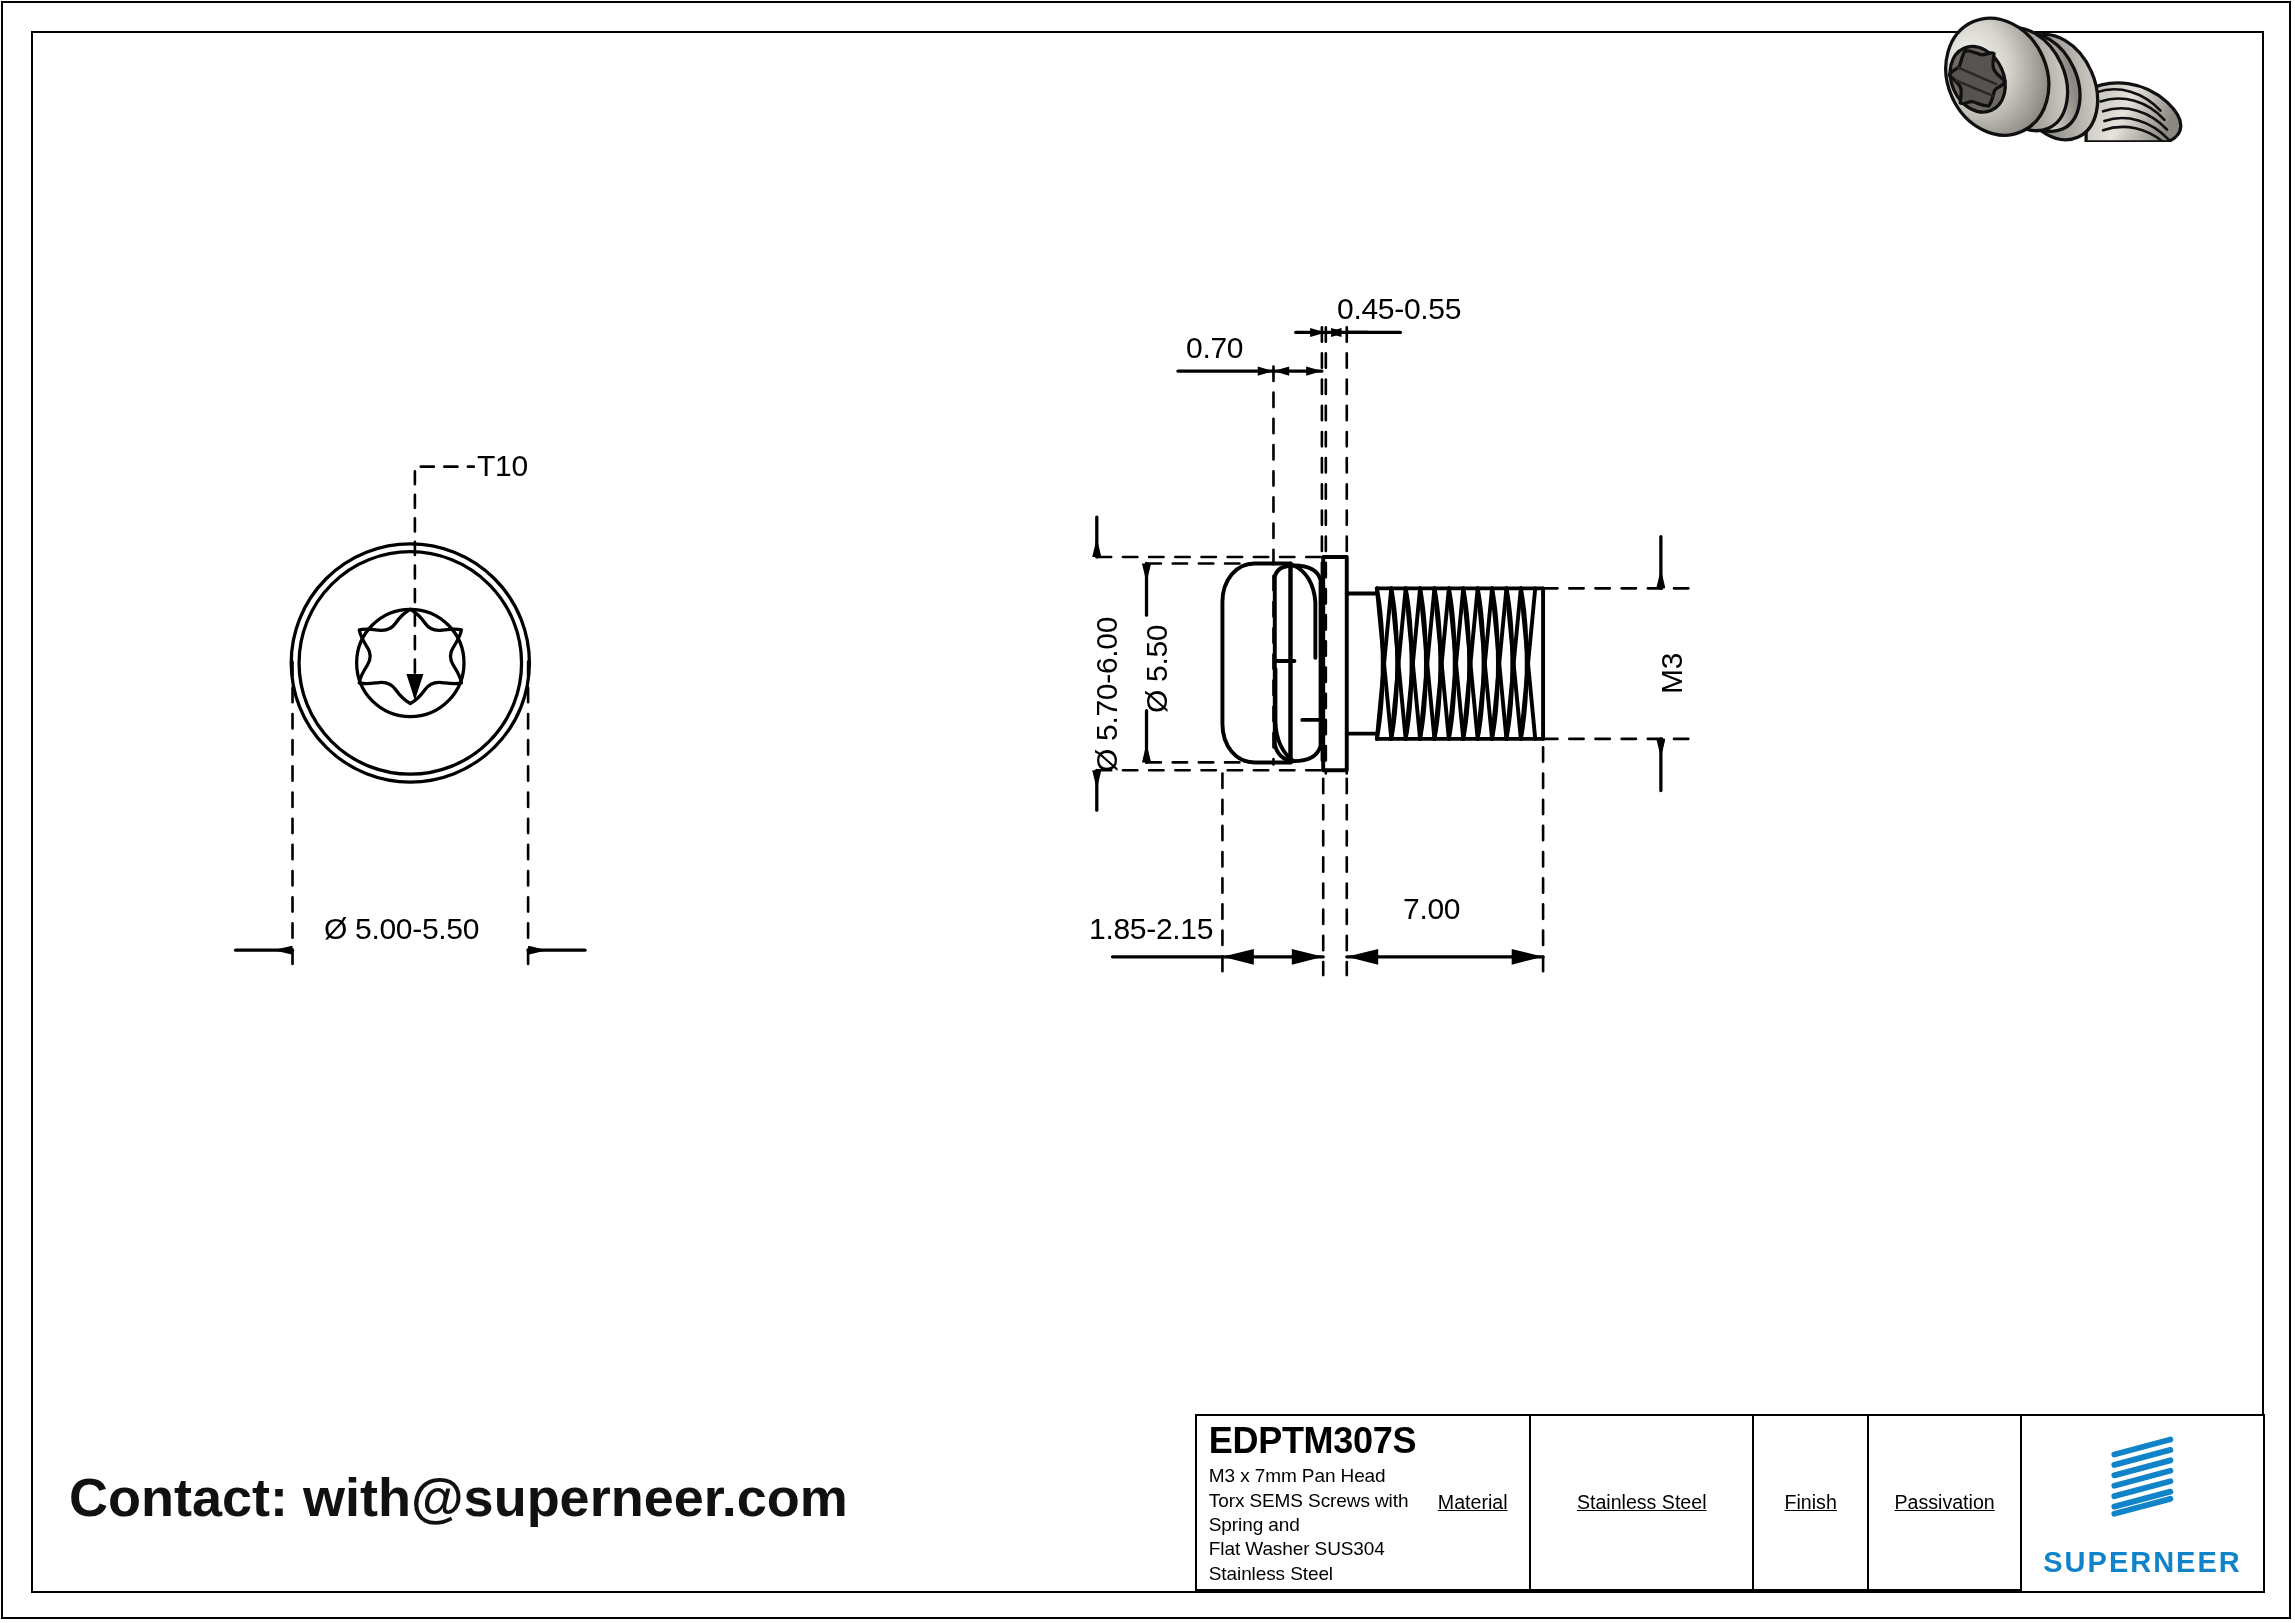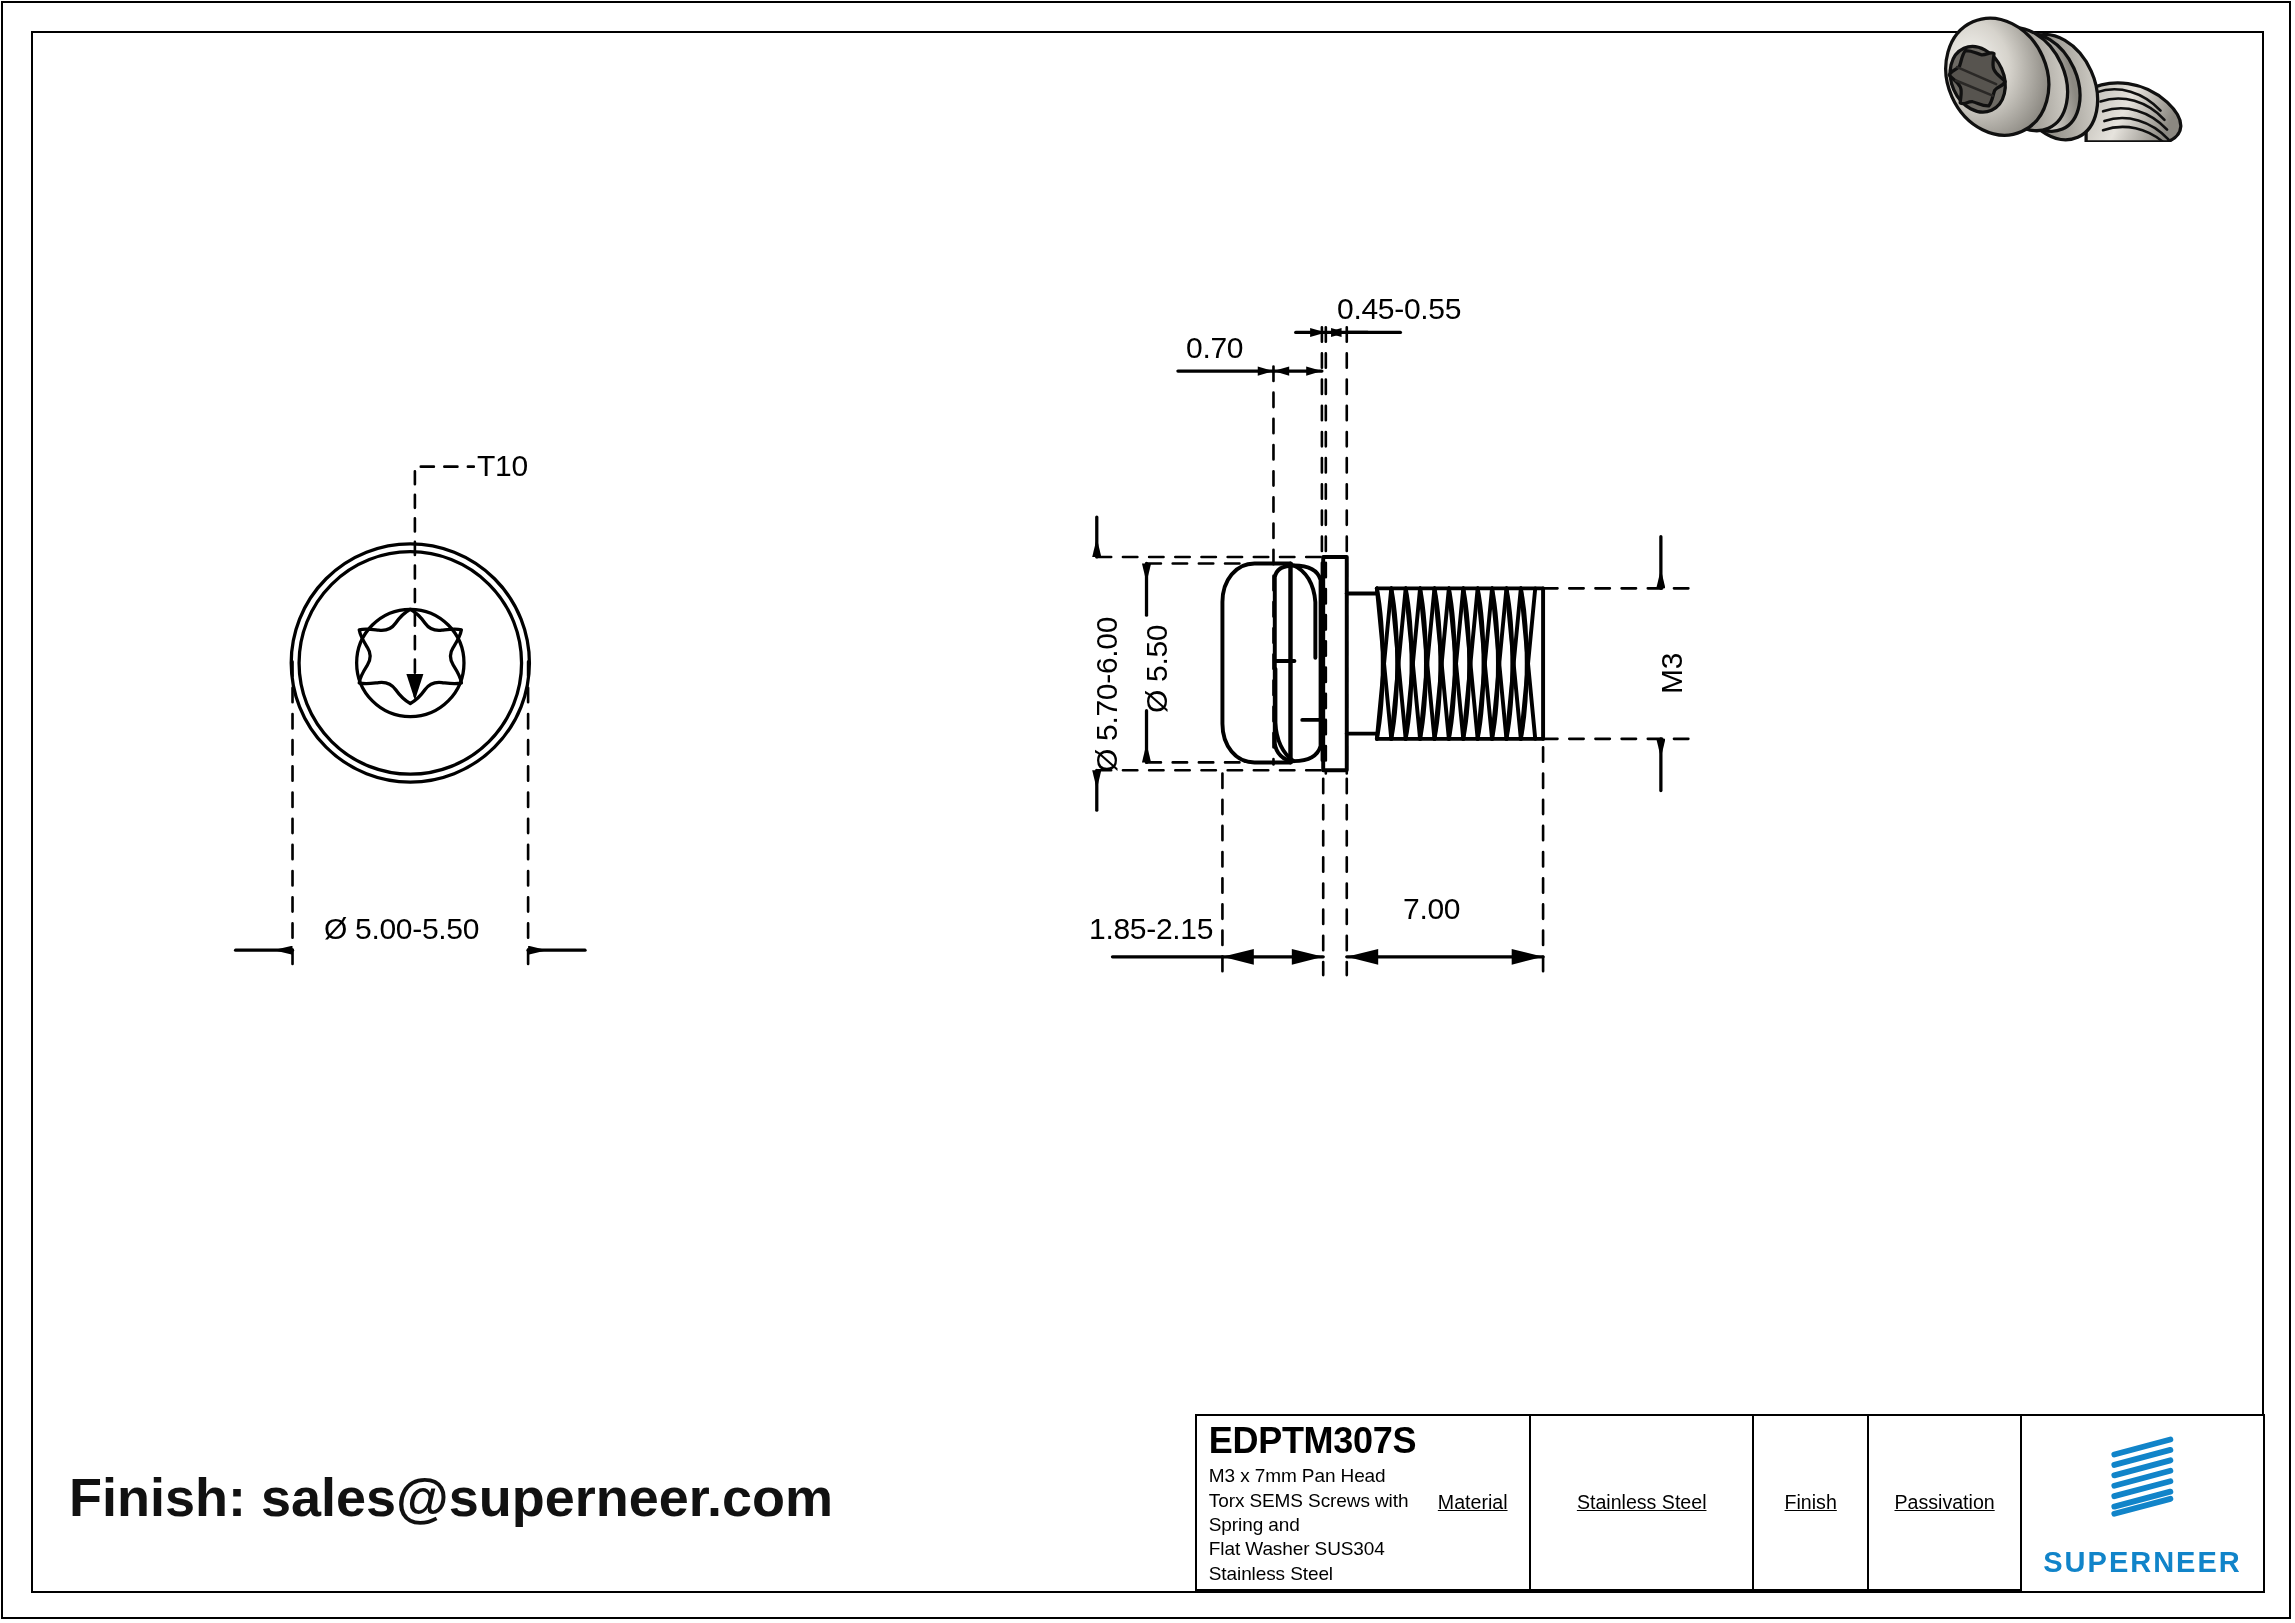--- a/index.html
+++ b/index.html
@@ -453,21 +453,21 @@
                    C50,64 54,56 62,52 Z" fill="#57544f" transform="rotate(-24 62 98)"></path>
           <g stroke="#2a2826" stroke-width="4" fill="none">
             <path d="M40,70 L84,118" transform="rotate(-24 62 98)"></path>
             <path d="M30,88 L72,132" transform="rotate(-24 62 98)"></path>
           </g>
         </g>
       </g>
     </g>
   </svg>
 
-  <div id="contact-text">Finish: sales@superneer.com</div>
+  <div id="contact-text">Contact: with@superneer.com</div>
 
   <div id="title-block">
 
     <div id="tb-left">
 
       <div id="tb-desc">
         <div id="part-number">EDPTM307S</div>
         <div class="desc-line" id="desc-l1">M3 x 7mm Pan Head Torx SEMS Screws with Spring and</div>
         <div class="desc-line" id="desc-l2">Flat Washer SUS304 Stainless Steel</div>
       </div>

